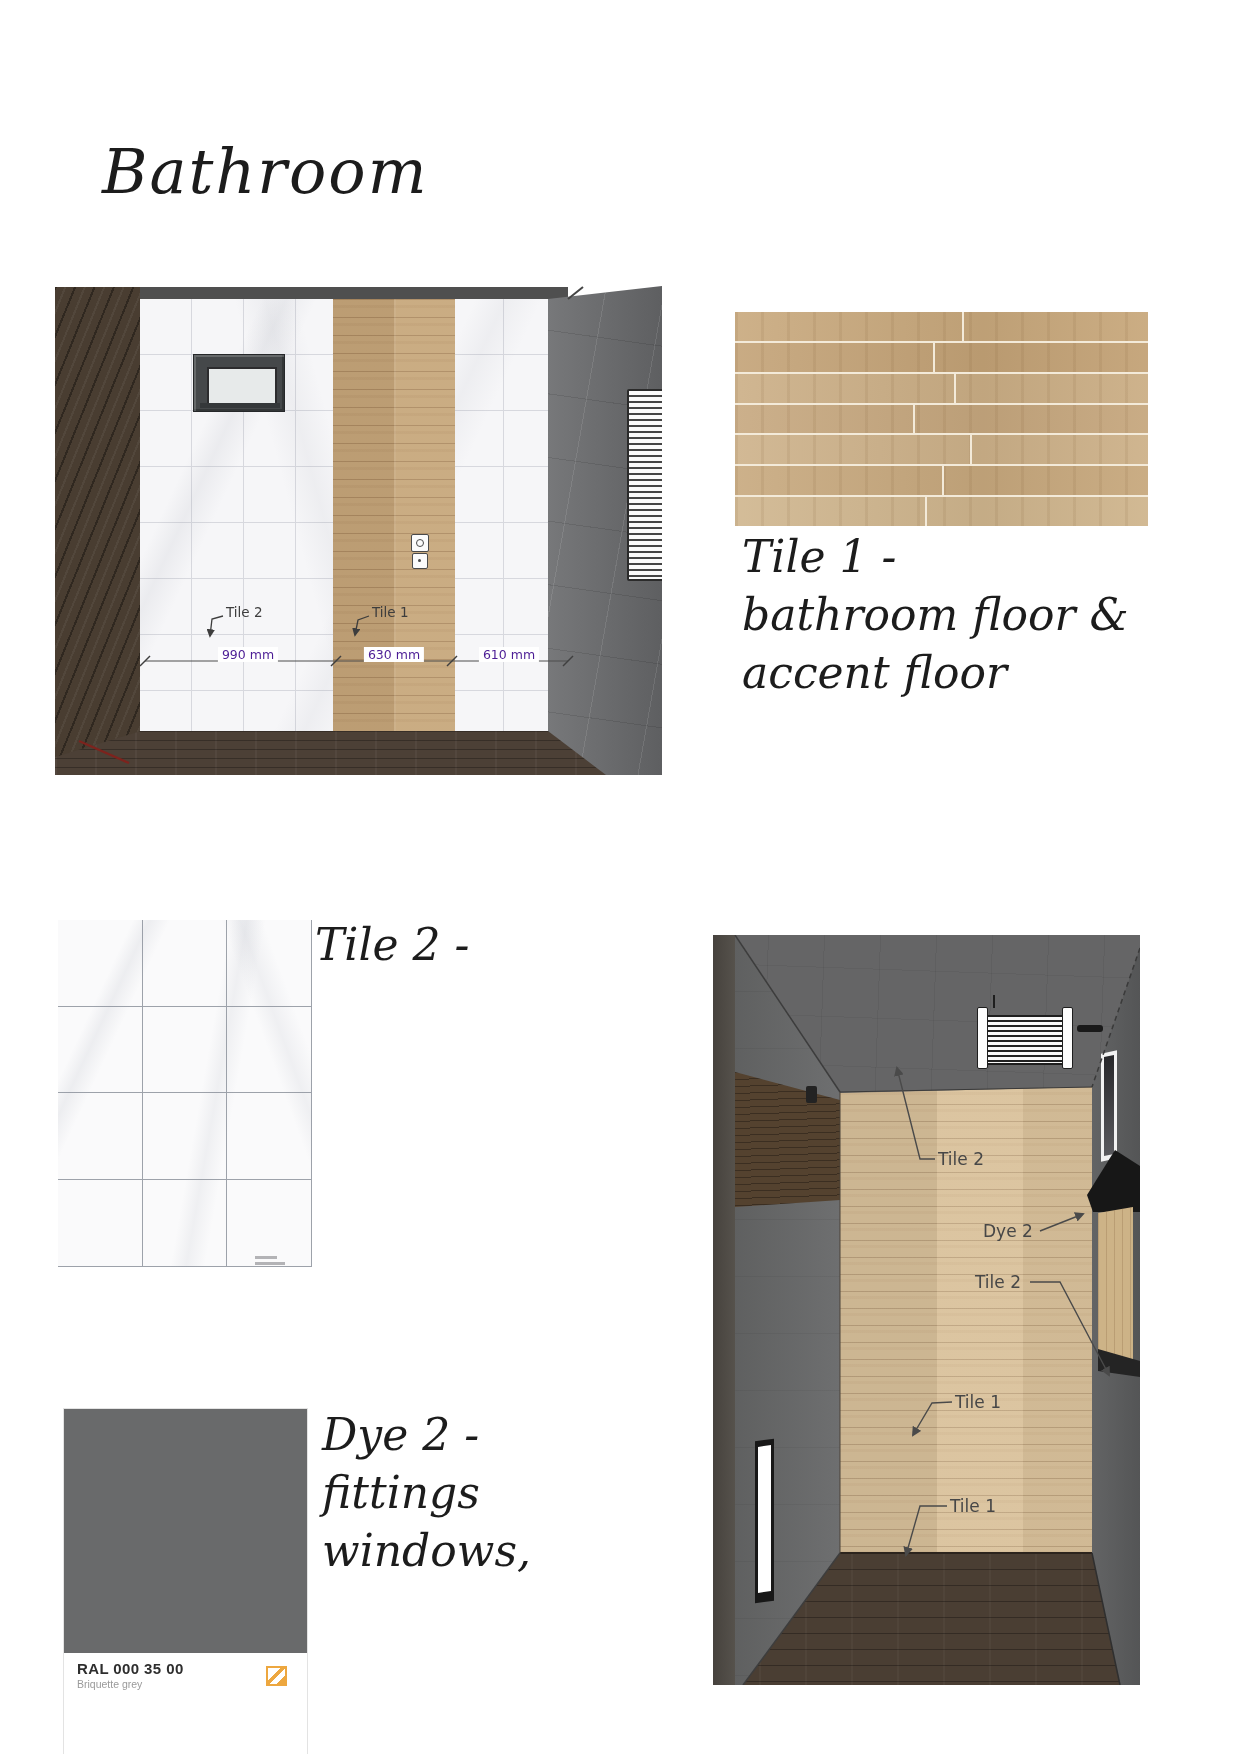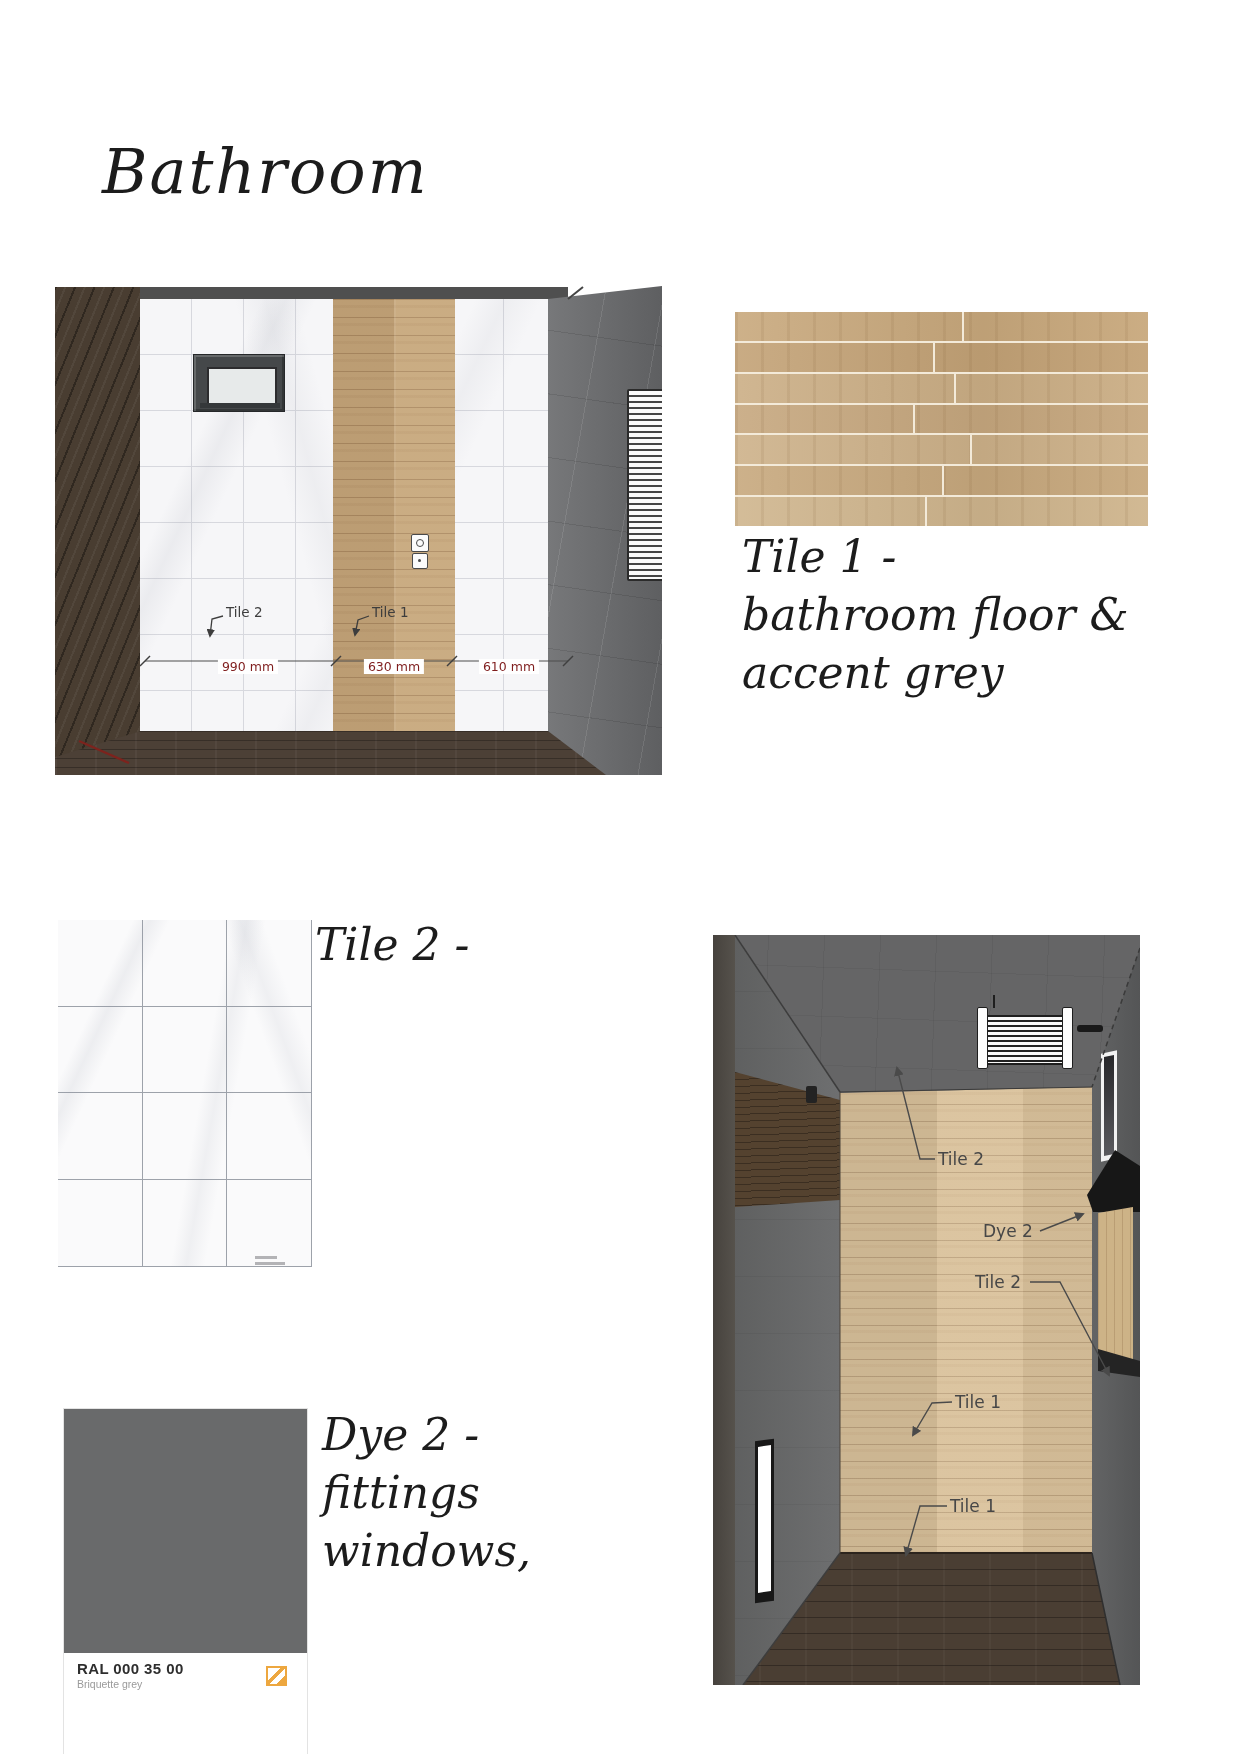--- a/index.html
+++ b/index.html
@@ -3,22 +3,22 @@
 <meta charset="utf-8">
 <style>
   html,body{margin:0;padding:0;background:#ffffff;}
   #canvas{position:relative;width:1241px;height:1754px;background:#ffffff;overflow:hidden;
           font-family:"DejaVu Sans",sans-serif;}
   .abs{position:absolute;}
   .cap{font-family:"DejaVu Serif",serif;font-style:italic;color:#1c1c1c;}
   .cap .ln{display:block;}
   .rlabel{position:absolute;font-family:"DejaVu Sans",sans-serif;color:#474747;font-size:17px;white-space:nowrap;}
   .elabel{position:absolute;font-family:"DejaVu Sans",sans-serif;color:#3d3d3d;font-size:13.5px;white-space:nowrap;}
-  .dimlabel{position:absolute;top:373px;transform:translateX(-50%);background:#fff;padding:0 4px;
-            font-size:12.5px;color:#7f1d1d;white-space:nowrap;}
+  .dimlabel{position:absolute;top:361px;transform:translateX(-50%);background:#fff;padding:0 4px;
+            font-size:12.5px;color:#4c1d95;white-space:nowrap;}
   svg{position:absolute;left:0;top:0;}
 
   
   #elevation{left:55px;top:286px;width:607px;height:489px;overflow:hidden;}
   .elev-floor{left:0;top:445px;width:607px;height:44px;background:#4c4036;
     background-image:repeating-linear-gradient(180deg,rgba(0,0,0,.28) 0 1px,transparent 1px 9px),
                      repeating-linear-gradient(90deg,rgba(255,255,255,.04) 0 2px,transparent 2px 40px);}
   .elev-leftwall{left:0;top:0;width:86px;height:474px;background:#493d31;
     background-image:repeating-linear-gradient(112deg,rgba(0,0,0,.35) 0 2px,transparent 2px 9px,rgba(255,255,255,.05) 9px 11px,transparent 11px 18px);
     clip-path:polygon(0px 1px,86px 1px,86px 445px,0px 471px);}
@@ -195,21 +195,21 @@
         <i class="joint" style="left:50%;"></i>
       </div>
     <div class="plank pk" style="background-color:#cfb58d;">
         <i class="joint" style="left:46%;"></i>
       </div>
   </div>
 
   <div class="abs cap" id="cap-tile1">
     <span class="ln">Tile 1 -</span>
     <span class="ln">bathroom floor &amp;</span>
-    <span class="ln">accent grey</span>
+    <span class="ln">accent floor</span>
   </div>
 
   <div class="abs" id="tile2-swatch">
     <div class="code-bar" style="left:197px;top:336px;width:22px;"></div>
     <div class="code-bar" style="left:197px;top:342px;width:30px;"></div>
   </div>
 
   <div class="abs cap" id="cap-tile2">
     <span class="ln">Tile 2 -</span>
   </div>

